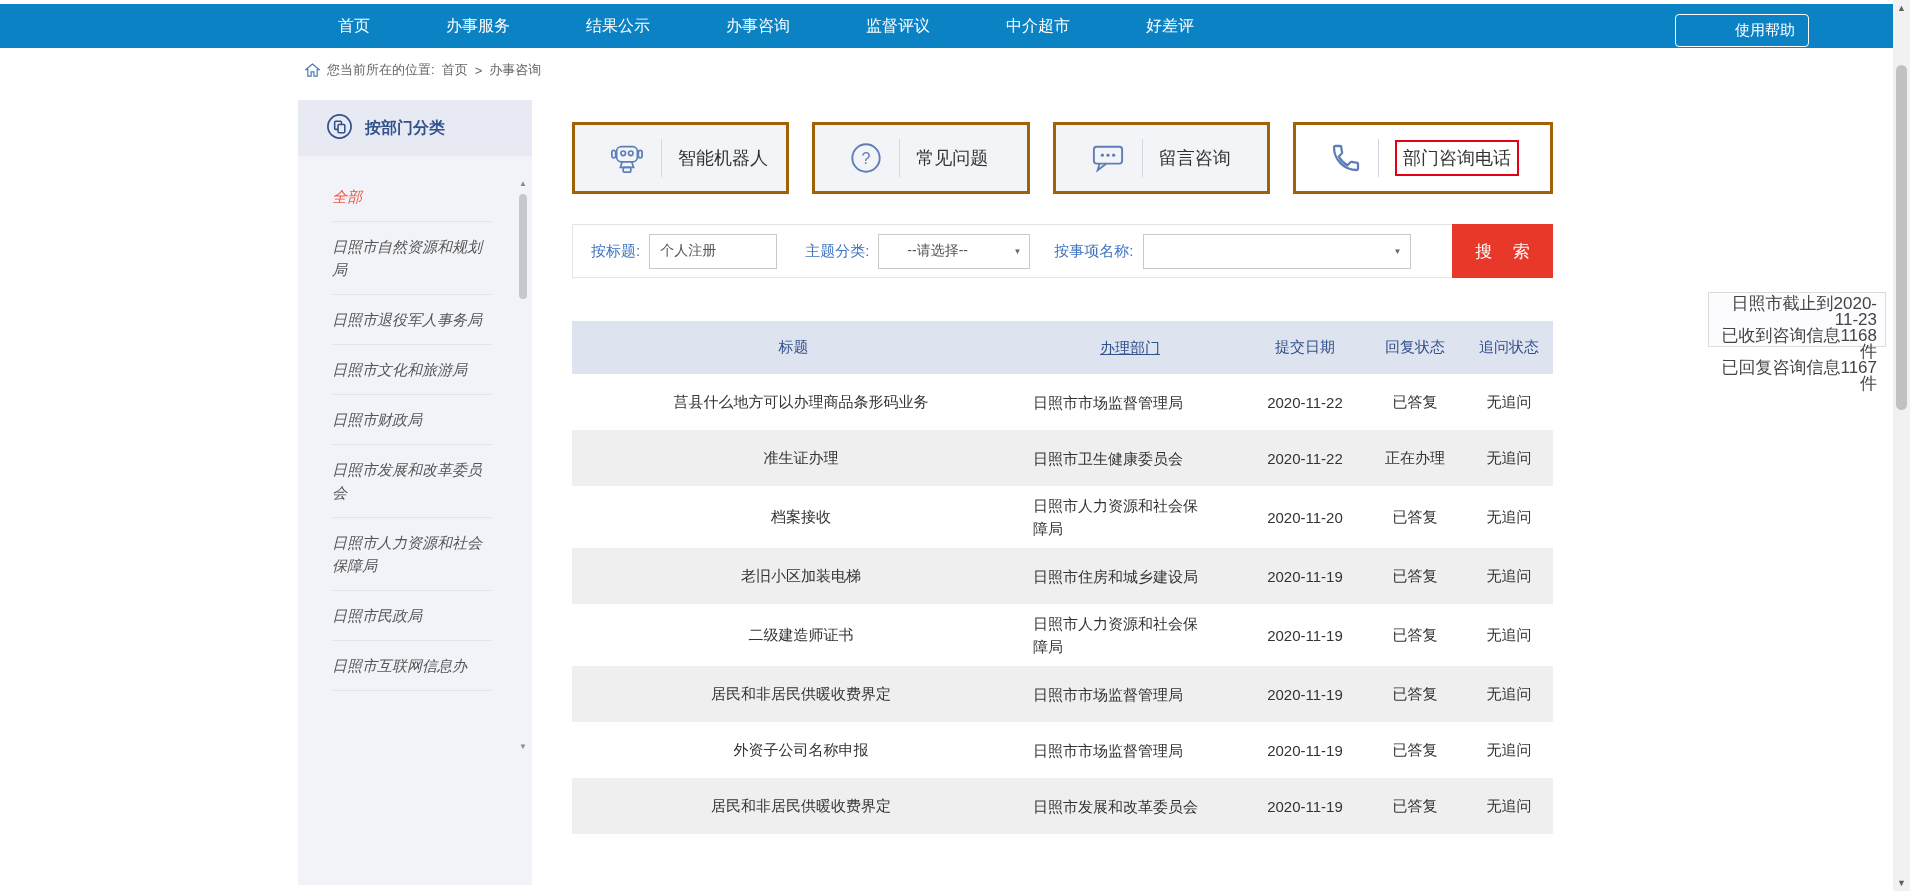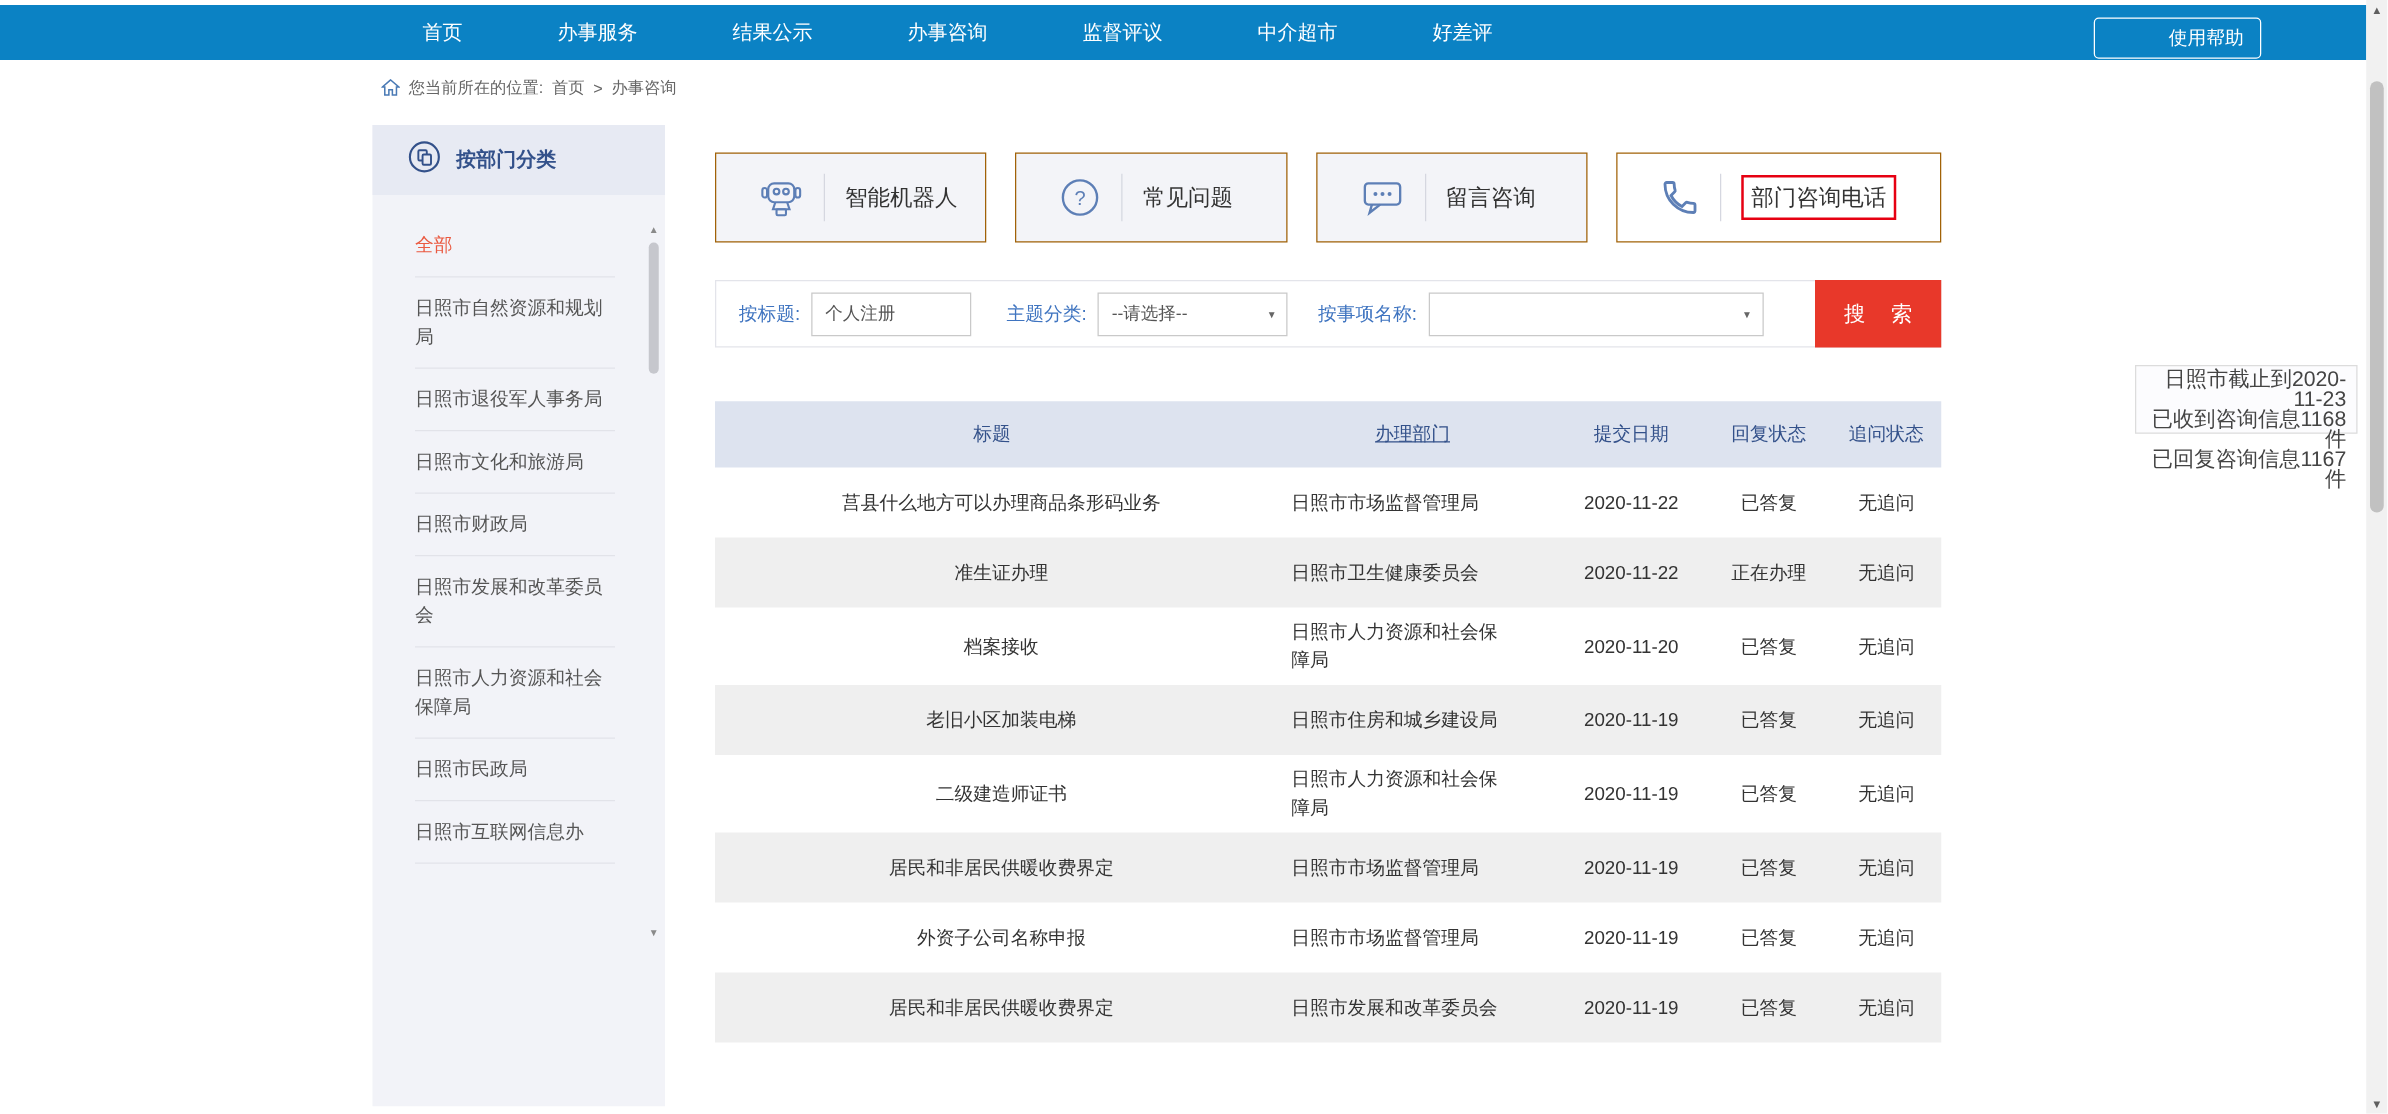--- a/index.html
+++ b/index.html
@@ -22,48 +22,48 @@
   
   .breadcrumb{position:absolute;left:305px;top:61px;display:flex;align-items:center;gap:7px;
     color:#666;font-size:13px;}
   .breadcrumb .home-ic{display:inline-flex;}
   .crumb-link{cursor:pointer;color:#666;}
 
   
   .sidebar{position:absolute;left:298px;top:100px;width:234px;height:785px;background:var(--side-bg);}
   .side-head{height:56px;background:var(--side-head-bg);display:flex;align-items:center;
     padding-left:28px;gap:12px;color:var(--head-text);font-size:16px;font-weight:bold;}
-  .side-list{padding:16px 40px 0 34px;}
+  .side-list{padding:16px 40px 0 34px;font-style:italic;}
   .side-item{padding:13px 0;border-bottom:1px solid #e2e3e9;font-size:15px;color:#555;
     line-height:23px;cursor:pointer;}
   .side-item.active{color:var(--active-orange);}
   .side-scroll{position:absolute;right:3px;top:78px;width:12px;height:575px;}
   .side-scroll .arr{display:block;text-align:center;color:#8a8a8a;font-size:8px;height:12px;line-height:12px;cursor:pointer;}
   .side-scroll .arr.down{position:absolute;bottom:0;left:0;right:0;}
   .side-thumb{position:absolute;top:16px;left:2px;width:8px;height:105px;background:#c6c7cd;border-radius:4px;cursor:pointer;}
 
   
   .main{position:absolute;left:572px;top:122px;width:981px;}
   .tab-row{display:flex;gap:23px;}
-  .tab-card{width:227px;height:72px;background:#f3f4f8;border:1px solid #a16207;
+  .tab-card{width:227px;height:72px;background:#f3f4f8;border:3px solid #a16207;
     display:flex;align-items:center;padding-left:34px;cursor:pointer;}
   .tab-card.white{background:#fff;width:272px;}
   .tab-div{width:1px;height:38px;background:#d5d7e0;margin:0 16px;}
   .tab-label{font-size:18px;color:#333;white-space:nowrap;}
   .hl-box{border:2px solid var(--hl-red);padding:4px 6px;}
   .tab-ic{display:inline-flex;}
 
   
   .search-bar{position:absolute;top:102px;left:0;width:981px;height:54px;border:1px solid #e3e4ea;
     display:flex;align-items:center;padding-left:18px;background:#fff;}
   .s-label{color:var(--label-blue);font-size:15px;white-space:nowrap;}
   .s-input{margin-left:9px;width:128px;height:35px;border:1px solid #c9c9c9;padding:0 10px;
     color:#555;font-size:14px;background:#fff;outline:none;}
   .s-select{margin-left:9px;height:35px;border:1px solid #c9c9c9;background:#fff;display:flex;
-    align-items:center;justify-content:space-between;padding:0 8px 0 10px;color:#555;font-size:14px;cursor:pointer;}
+    align-items:center;justify-content:space-between;padding:0 8px 0 28px;color:#555;font-size:14px;cursor:pointer;}
   .sel-cat{width:152px;margin-right:24px;}
   .sel-item{width:268px;}
   .s-label.ml{margin-left:28px;}
   .sel-arrow{font-size:8px;color:#666;}
   .search-btn{position:absolute;right:-1px;top:-1px;width:101px;height:54px;background:var(--btn-red);
     color:#fff;font-size:17px;display:flex;align-items:center;justify-content:center;
     letter-spacing:8px;padding-left:8px;cursor:pointer;border:none;}
 
   
   .table{position:absolute;top:199px;left:0;width:981px;}

